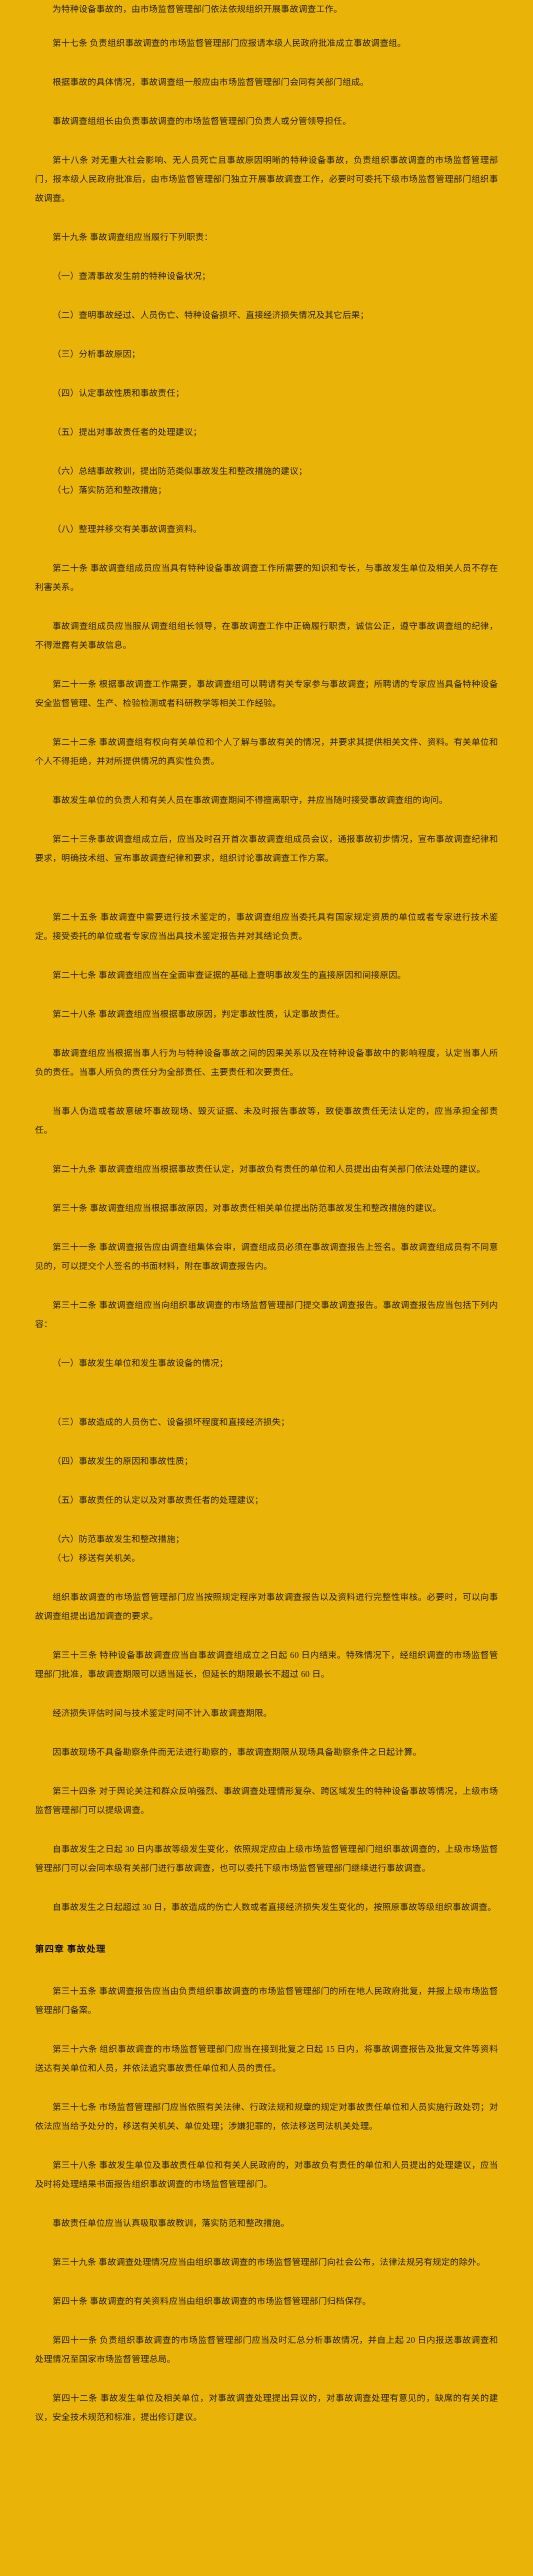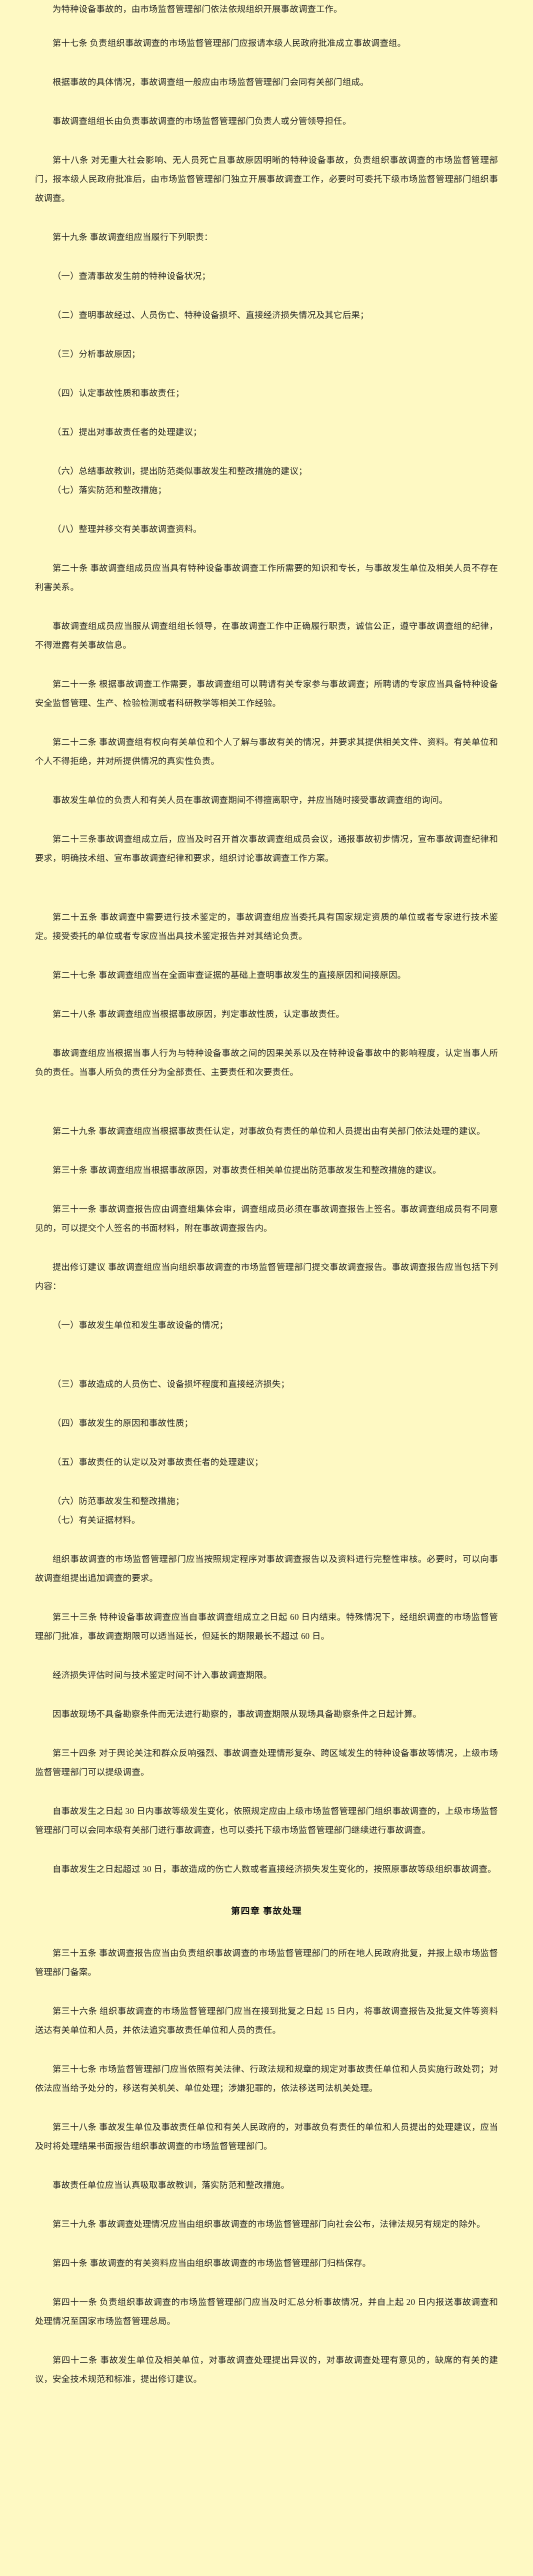--- a/index.html
+++ b/index.html
@@ -12,21 +12,21 @@
     font-family: "Liberation Serif", "DejaVu Serif", serif;
     color: #1a1a1a;
     -webkit-font-smoothing: antialiased;
   }
   #page {
     position: relative;
     width: 533px;
     min-height: 2576px;
     box-sizing: border-box;
     padding: 0 0 16px 0;
-    background: #fef9c3;
+    background: #eab308;
   }
   .doc-body {
     padding: 0 35px 0 35px;
   }
   
   p.para {
     margin: 0 0 0 0;
     padding: 0;
     font-size: 8.7px;
     line-height: 19px;
@@ -49,21 +49,20 @@
     color: #1c1c1c;
     letter-spacing: 0.1px;
     word-break: break-all;
   }
   h2.chapter {
     margin: 0;
     padding: 0;
     font-size: 9px;
     line-height: 20px;
     font-weight: bold;
-    text-align: center;
     letter-spacing: 0.7px;
     color: #141414;
   }
 </style>
 </head>
 <body>
 
 <div id="page">
   <div class="doc-body">
     <div id="blocks-root">
@@ -108,40 +107,41 @@
         <div style="height: 20px;"></div>
         <div style="height: 20px;"></div>
         <p class="para">第二十五条  事故调查中需要进行技术鉴定的，事故调查组应当委托具有国家规定资质的单位或者专家进行技术鉴定。接受委托的单位或者专家应当出具技术鉴定报告并对其结论负责。</p>
         <div style="height: 20px;"></div>
         <p class="para">第二十七条  事故调查组应当在全面审查证据的基础上查明事故发生的直接原因和间接原因。</p>
         <div style="height: 20px;"></div>
         <p class="para">第二十八条  事故调查组应当根据事故原因，判定事故性质，认定事故责任。</p>
         <div style="height: 20px;"></div>
         <p class="para">事故调查组应当根据当事人行为与特种设备事故之间的因果关系以及在特种设备事故中的影响程度，认定当事人所负的责任。当事人所负的责任分为全部责任、主要责任和次要责任。</p>
         <div style="height: 20px;"></div>
+        <p class="para">当事人伪造或者故意破坏事故现场、毁灭证据、未及时报告事故等，致使事故责任无法认定的，应当承担全部责任。</p>
         <div style="height: 20px;"></div>
         <p class="para">第二十九条  事故调查组应当根据事故责任认定，对事故负有责任的单位和人员提出由有关部门依法处理的建议。</p>
         <div style="height: 20px;"></div>
         <p class="para">第三十条  事故调查组应当根据事故原因，对事故责任相关单位提出防范事故发生和整改措施的建议。</p>
         <div style="height: 20px;"></div>
         <p class="para">第三十一条  事故调查报告应由调查组集体会审，调查组成员必须在事故调查报告上签名。事故调查组成员有不同意见的，可以提交个人签名的书面材料，附在事故调查报告内。</p>
         <div style="height: 20px;"></div>
-        <p class="para">提出修订建议  事故调查组应当向组织事故调查的市场监督管理部门提交事故调查报告。事故调查报告应当包括下列内容：</p>
+        <p class="para">第三十二条  事故调查组应当向组织事故调查的市场监督管理部门提交事故调查报告。事故调查报告应当包括下列内容：</p>
         <div style="height: 20px;"></div>
         <p class="item">（一）事故发生单位和发生事故设备的情况；</p>
         <div style="height: 20px;"></div>
         <div style="height: 20px;"></div>
         <p class="item">（三）事故造成的人员伤亡、设备损坏程度和直接经济损失；</p>
         <div style="height: 20px;"></div>
         <p class="item">（四）事故发生的原因和事故性质；</p>
         <div style="height: 20px;"></div>
         <p class="item">（五）事故责任的认定以及对事故责任者的处理建议；</p>
         <div style="height: 20px;"></div>
         <p class="item">（六）防范事故发生和整改措施；</p>
-        <p class="item">（七）有关证据材料。</p>
+        <p class="item">（七）移送有关机关。</p>
         <div style="height: 20px;"></div>
         <p class="para">组织事故调查的市场监督管理部门应当按照规定程序对事故调查报告以及资料进行完整性审核。必要时，可以向事故调查组提出追加调查的要求。</p>
         <div style="height: 20px;"></div>
         <p class="para">第三十三条  特种设备事故调查应当自事故调查组成立之日起 60 日内结束。特殊情况下，经组织调查的市场监督管理部门批准，事故调查期限可以适当延长，但延长的期限最长不超过 60 日。</p>
         <div style="height: 20px;"></div>
         <p class="para">经济损失评估时间与技术鉴定时间不计入事故调查期限。</p>
         <div style="height: 20px;"></div>
         <p class="para">因事故现场不具备勘察条件而无法进行勘察的，事故调查期限从现场具备勘察条件之日起计算。</p>
         <div style="height: 20px;"></div>
         <p class="para">第三十四条  对于舆论关注和群众反响强烈、事故调查处理情形复杂、跨区域发生的特种设备事故等情况，上级市场监督管理部门可以提级调查。</p>

